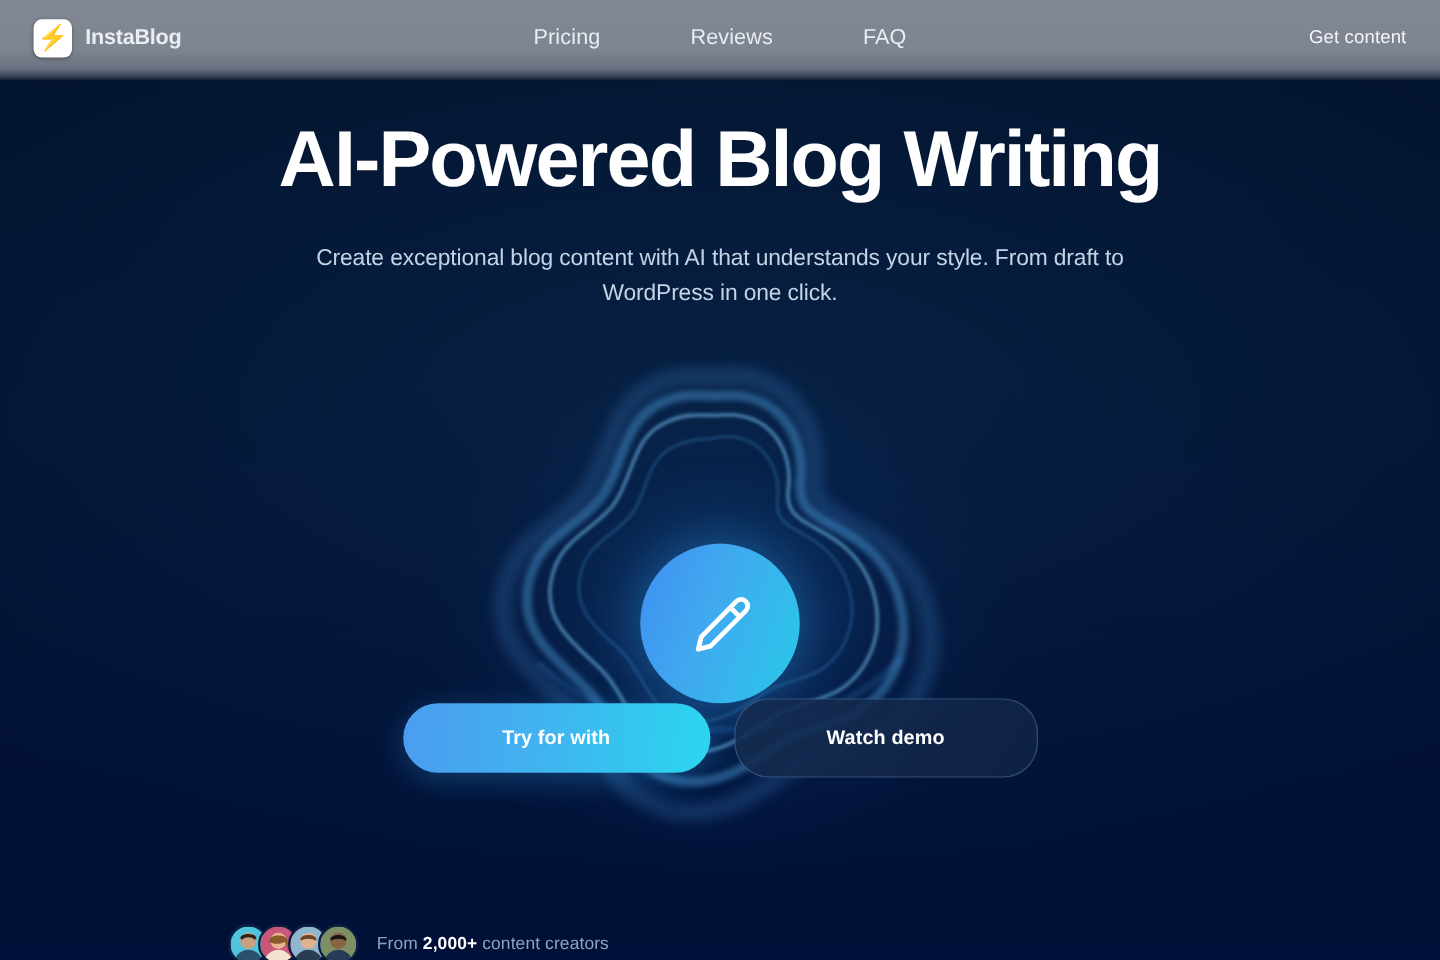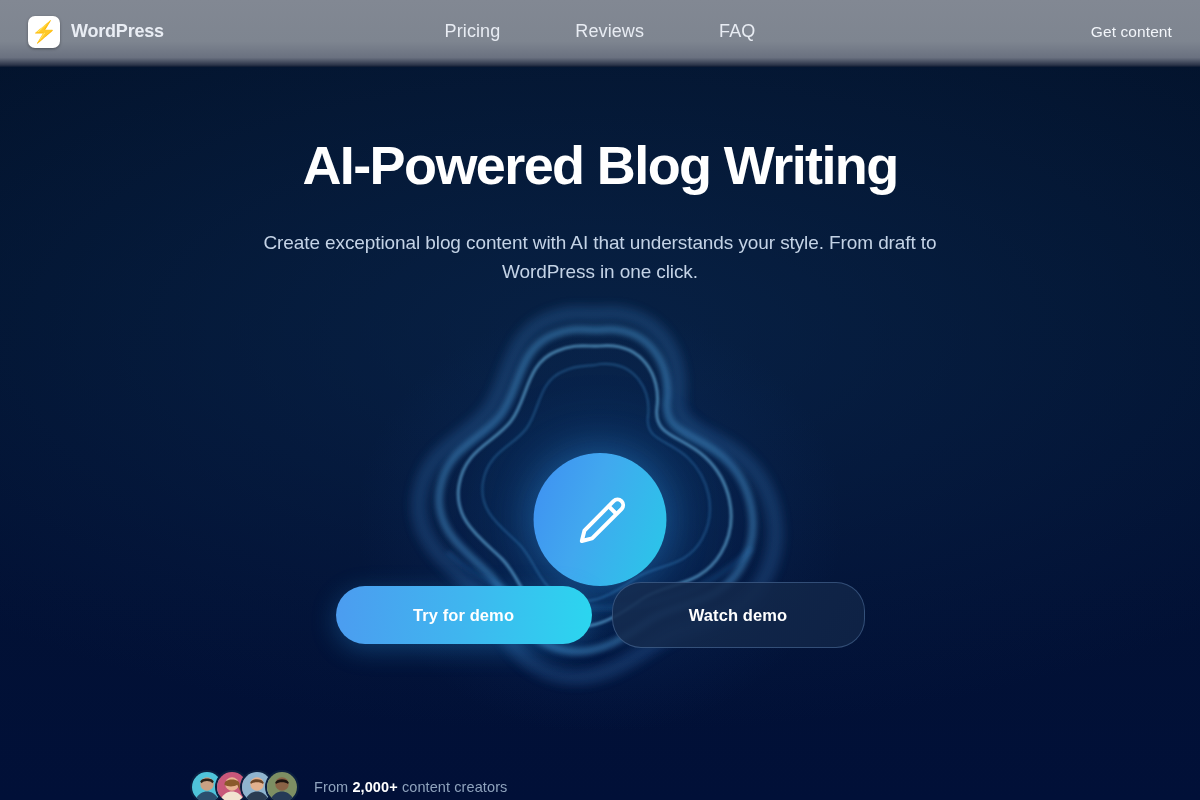--- a/index.html
+++ b/index.html
@@ -77,22 +77,22 @@
   }
 
   
   .hero {
     position:absolute; top:67px; left:0;
     width:1200px; height:733px;
     z-index:10;
     display:flex; flex-direction:column; align-items:center;
   }
   .headline {
-    margin-top:70px;
-    font-size:54px; font-weight:bold; line-height:1.07;
+    margin-top:30px;
+    font-size:66px; font-weight:bold; line-height:1.07;
     color:#ffffff; text-align:center; letter-spacing:-1.6px;
   }
   .headline .accent {
     display:block;
     color:#74c2f3;
     margin-top:6px;
   }
   .subtitle {
     margin-top:33px;
     font-size:19px; line-height:1.55;
@@ -203,21 +203,21 @@
              C112 237 88 222 93 192 C98 162 122 157 136 139
              C150 121 148 91 174 81 C189 74 200 77 210 74 Z"></path>
         <path filter="url(#soft2)" stroke="rgba(56,132,205,0.26)" stroke-width="5" d="M58 262 C100 300 150 318 210 318 C270 318 322 298 362 258"></path>
       </g>
     </svg>
   </div>
 
   <nav class="navbar">
     <div class="nav-brand">
       <span class="logo-mark">⚡</span>
-      <span class="brand-name">WordPress</span>
+      <span class="brand-name">InstaBlog</span>
     </div>
 
     <div class="nav-links">
       <a class="nav-link" href="#">Pricing</a>
       <a class="nav-link" href="#">Reviews</a>
       <a class="nav-link" href="#">FAQ</a>
     </div>
 
     <a class="nav-cta" href="#">Get content</a>
   </nav>
@@ -230,21 +230,21 @@
   </section>
 
   <div class="pen-circle">
     <svg viewBox="0 0 24 24" fill="none" stroke="#ffffff" stroke-width="1.7" stroke-linecap="round" stroke-linejoin="round">
       <path d="M17.6 3.9a2.4 2.4 0 0 1 3.4 3.4L8.4 19.9l-4.4 1.1 1.1-4.4z"></path>
       <path d="M15.6 6.2l2.8 2.8"></path>
     </svg>
   </div>
 
   <div class="cta-row">
-    <button class="btn btn-primary">Try for demo</button>
+    <button class="btn btn-primary">Try for with</button>
     <button class="btn btn-secondary">Watch demo</button>
   </div>
 
   <div class="social">
     <div class="avatars">
       <div class="avatar">
         <svg viewBox="0 0 40 40">
             <rect width="40" height="40" fill="#4fc4da"></rect>
           <circle cx="20" cy="16" r="9" fill="#caa083"></circle>
           <path d="M11 13c1-6 17-6 18 0l-2 2c-2-4-12-4-14 0z" fill="#2e2218"></path>

